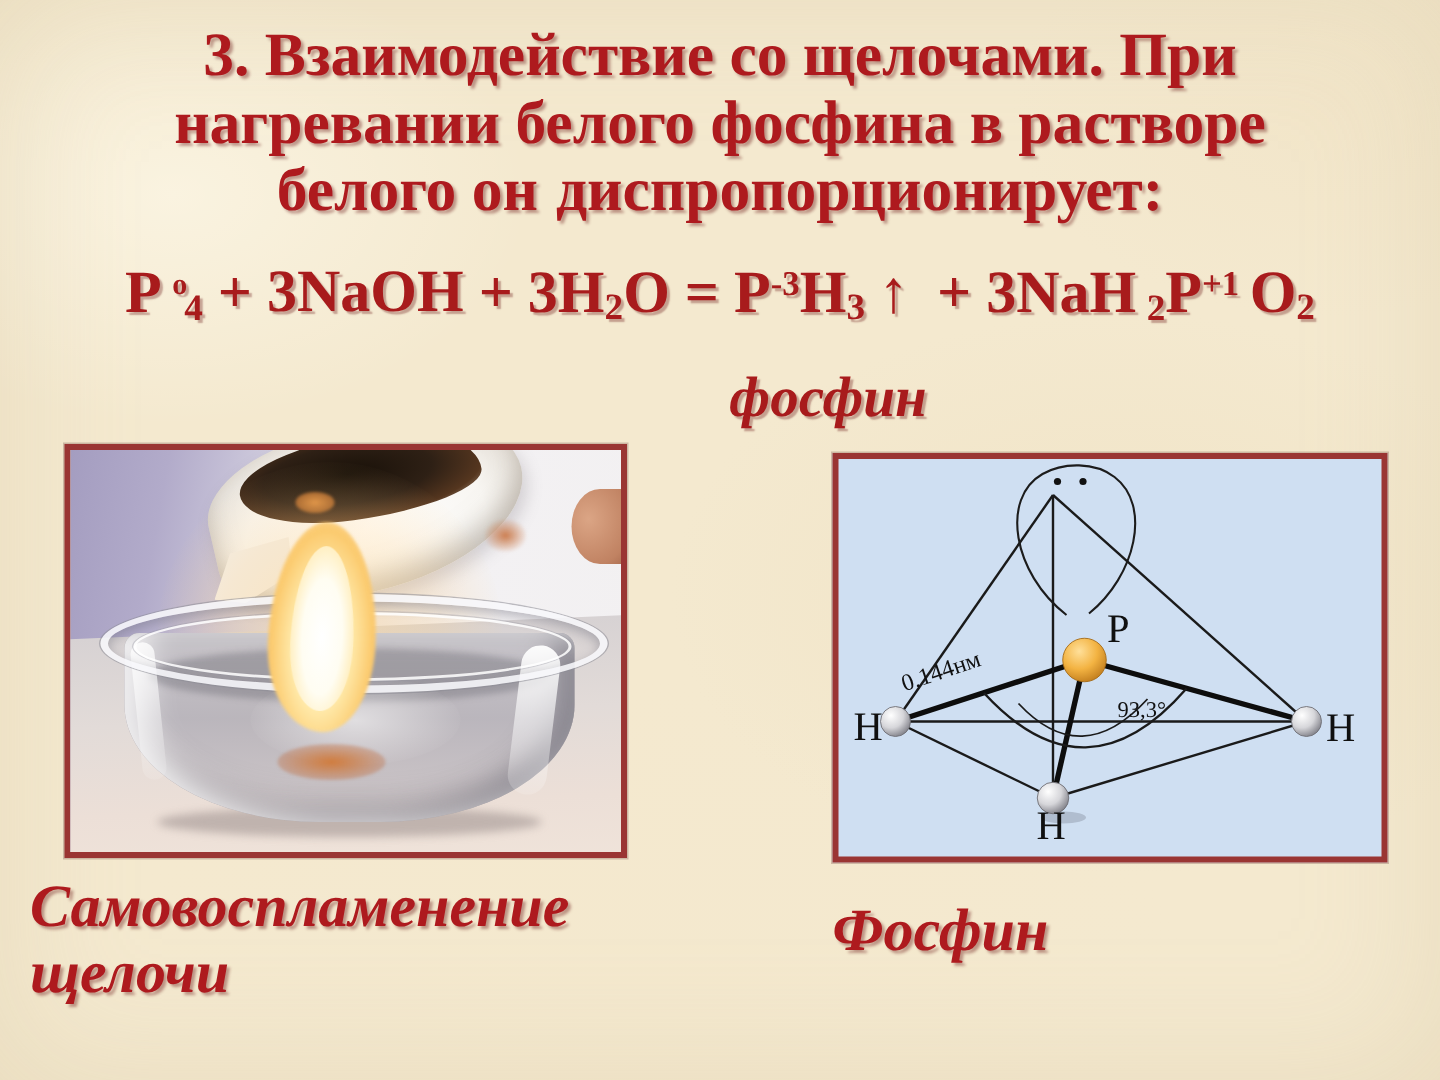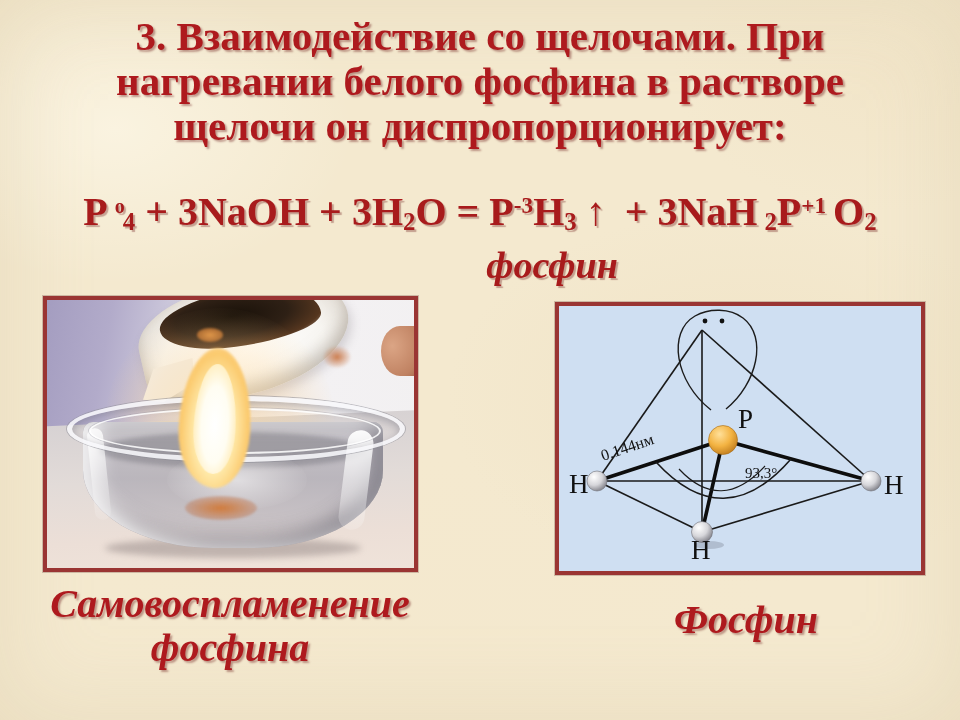--- a/index.html
+++ b/index.html
@@ -18,21 +18,21 @@
   .title{
     position:absolute;top:14px;left:0;width:100%;
     text-align:center;color:#ae1a1e;font-weight:bold;
     font-size:41px;line-height:45px;
     text-shadow:2px 2px 2px rgba(105,22,22,0.4);
   }
   .title .it{}
   .t3n{margin-right:12px;}
   
   .eq{
-    position:absolute;top:181px;left:0;width:100%;
+    position:absolute;top:165px;left:0;width:100%;
     text-align:center;color:#a81b1c;font-weight:bold;font-size:40px;line-height:48px;
     text-shadow:2px 2px 1px rgba(105,22,22,0.35);
     white-space:nowrap;
   }
   .eq .op{margin:0 10px;}
   .eq .sup{font-size:0.58em;vertical-align:0.5em;}
   .eq .deg{font-size:0.5em;vertical-align:0.6em;margin-left:7px;}
   .eq .sub{font-size:0.62em;vertical-align:-0.2em;}
   .eq .sub4{margin-left:-2px;}
   .eq .g{margin-left:7px;}
@@ -92,37 +92,37 @@
   .ph-flame{position:absolute;left:132px;top:48px;width:72px;height:140px;transform:rotate(3deg);
     border-radius:50% 50% 46% 54% / 58% 58% 42% 42%;
     background:radial-gradient(ellipse at 50% 58%,#fff8e0 0%,#ffeaab 38%,#fbca6e 66%,rgba(247,185,95,0.35) 86%,transparent 100%);
     filter:blur(1px);}
   .ph-flame-core{position:absolute;left:147px;top:64px;width:42px;height:110px;transform:rotate(3deg);
     border-radius:50% 50% 48% 52% / 60% 60% 40% 40%;
     background:radial-gradient(ellipse at 50% 55%,#ffffff 0%,#fffdf2 45%,#ffedbb 75%,rgba(255,225,160,0.25) 100%);
     filter:blur(0.5px);}
   
   .caption{position:absolute;color:#ae1a1e;font-weight:bold;font-style:italic;
-    font-size:40px;line-height:44px;text-align:center;
+    font-size:40px;line-height:44px;
     text-shadow:2px 2px 2px rgba(105,22,22,0.4);}
   .caption-left{left:20px;top:582px;width:420px;}
   .caption-right{left:555px;top:598px;width:382px;}
   
   .diagram-svg{display:block;}
   .diagram-svg text{font-family:"Liberation Serif","DejaVu Serif",serif;fill:#101010;}
 </style>
 </head>
 <body>
 
 <div class="slide">
 
   <div class="title">
     <div>3. Взаимодействие со щелочами. При</div>
     <div>нагревании белого фосфина в растворе</div>
-    <div><span class="t3n">щелочи он</span><span class="it">диспропорционирует:</span></div>
+    <div><span class="t3n">белого он</span><span class="it">диспропорционирует:</span></div>
   </div>
 
   <div class="eq"><span><span>P</span><span class="deg">o</span><span class="sub sub4">4</span></span><span class="op">+</span><span>3NaOH</span><span class="op">+</span><span><span>3H</span><span class="sub">2</span><span>O</span></span><span class="op">=</span><span><span>P</span><span class="sup">-3</span><span>H</span><span class="sub">3</span></span><span class="arrow">↑</span><span class="op">+</span><span><span>3NaH</span><span class="sub g">2</span><span>P</span><span class="sup">+1</span><span class="g">O</span><span class="sub">2</span></span></div>
 
   <div class="product-label">фосфин</div>
 
   <div class="frame photo-frame">
     <div class="photo">
       <div class="ph-table"></div>
       <div class="ph-bowl-shadow"></div>
@@ -189,17 +189,17 @@
       <text x="10" y="187" font-size="27">H</text>
       <text x="325" y="188" font-size="27">H</text>
       <text x="132" y="253" font-size="27">H</text>
       <text x="44" y="155" font-size="16" transform="rotate(-18.6 44 155)">0.144нм</text>
       <text x="186" y="172" font-size="15">93,3°</text>
     </svg>
   </div>
 
   <div class="caption caption-left">
     <div>Самовоспламенение</div>
-    <div>фосфина</div>
+    <div>щелочи</div>
   </div>
   <div class="caption caption-right">Фосфин</div>
 
 </div>
 
 </body></html>

